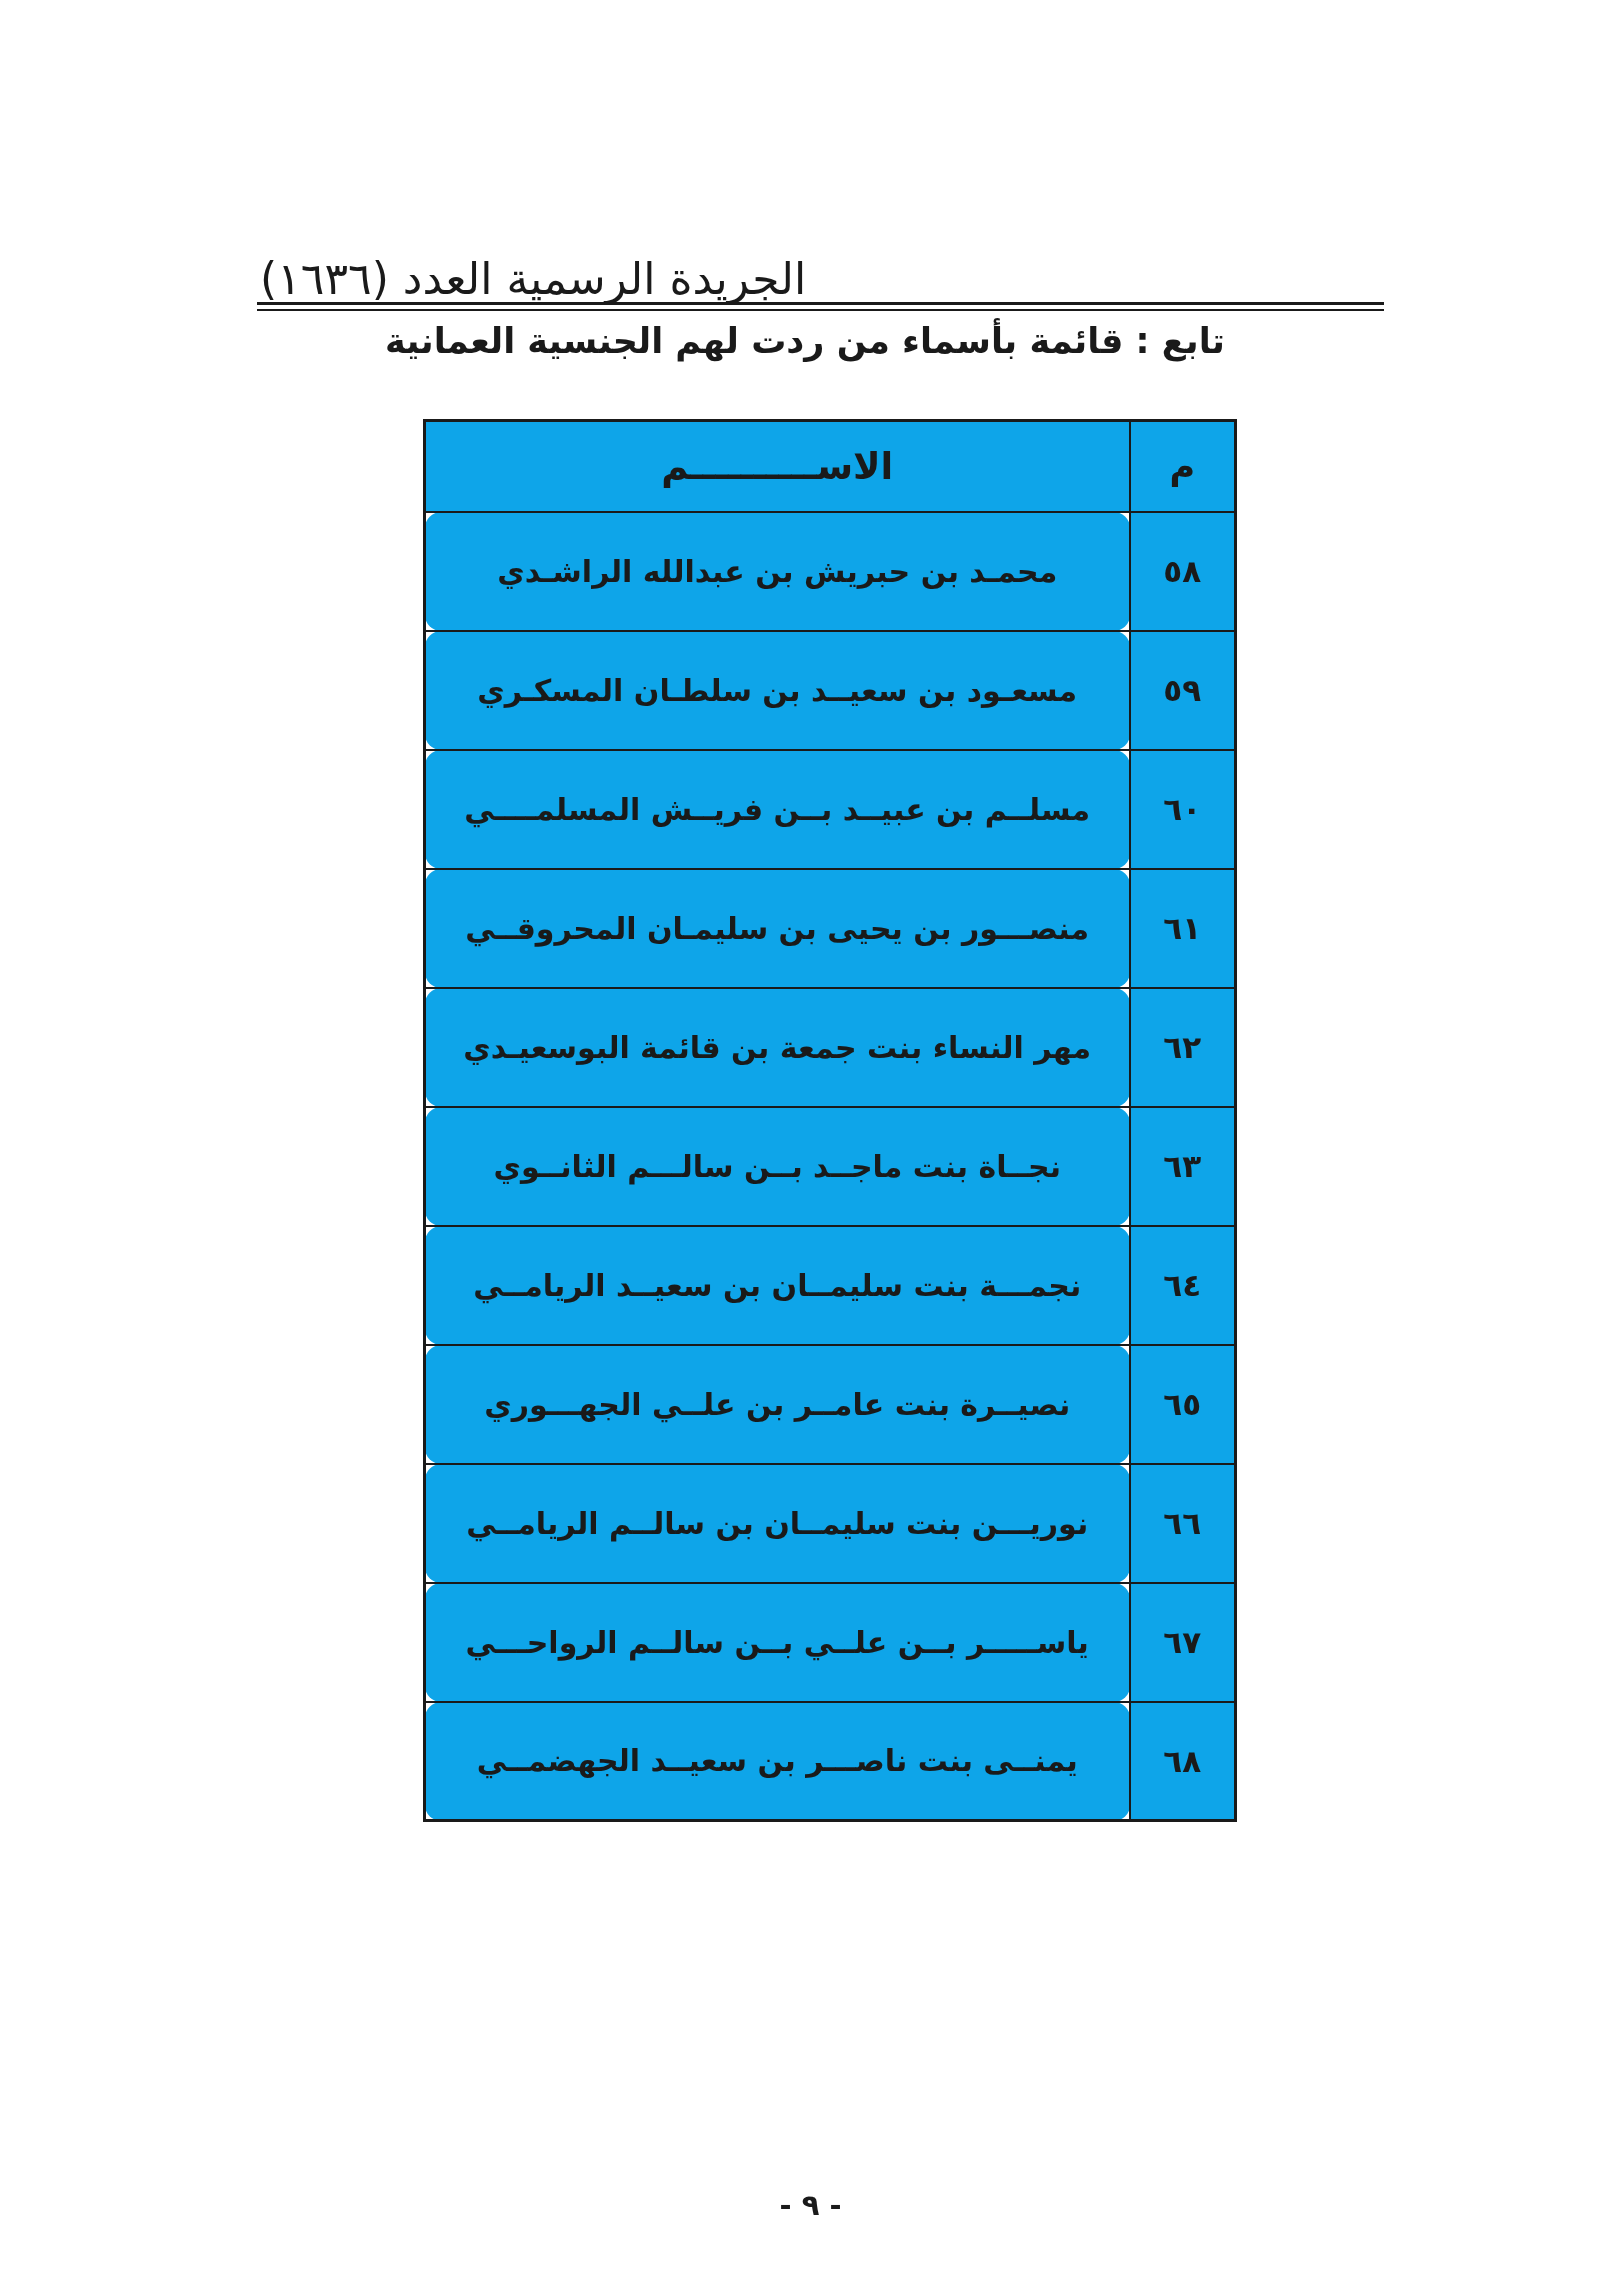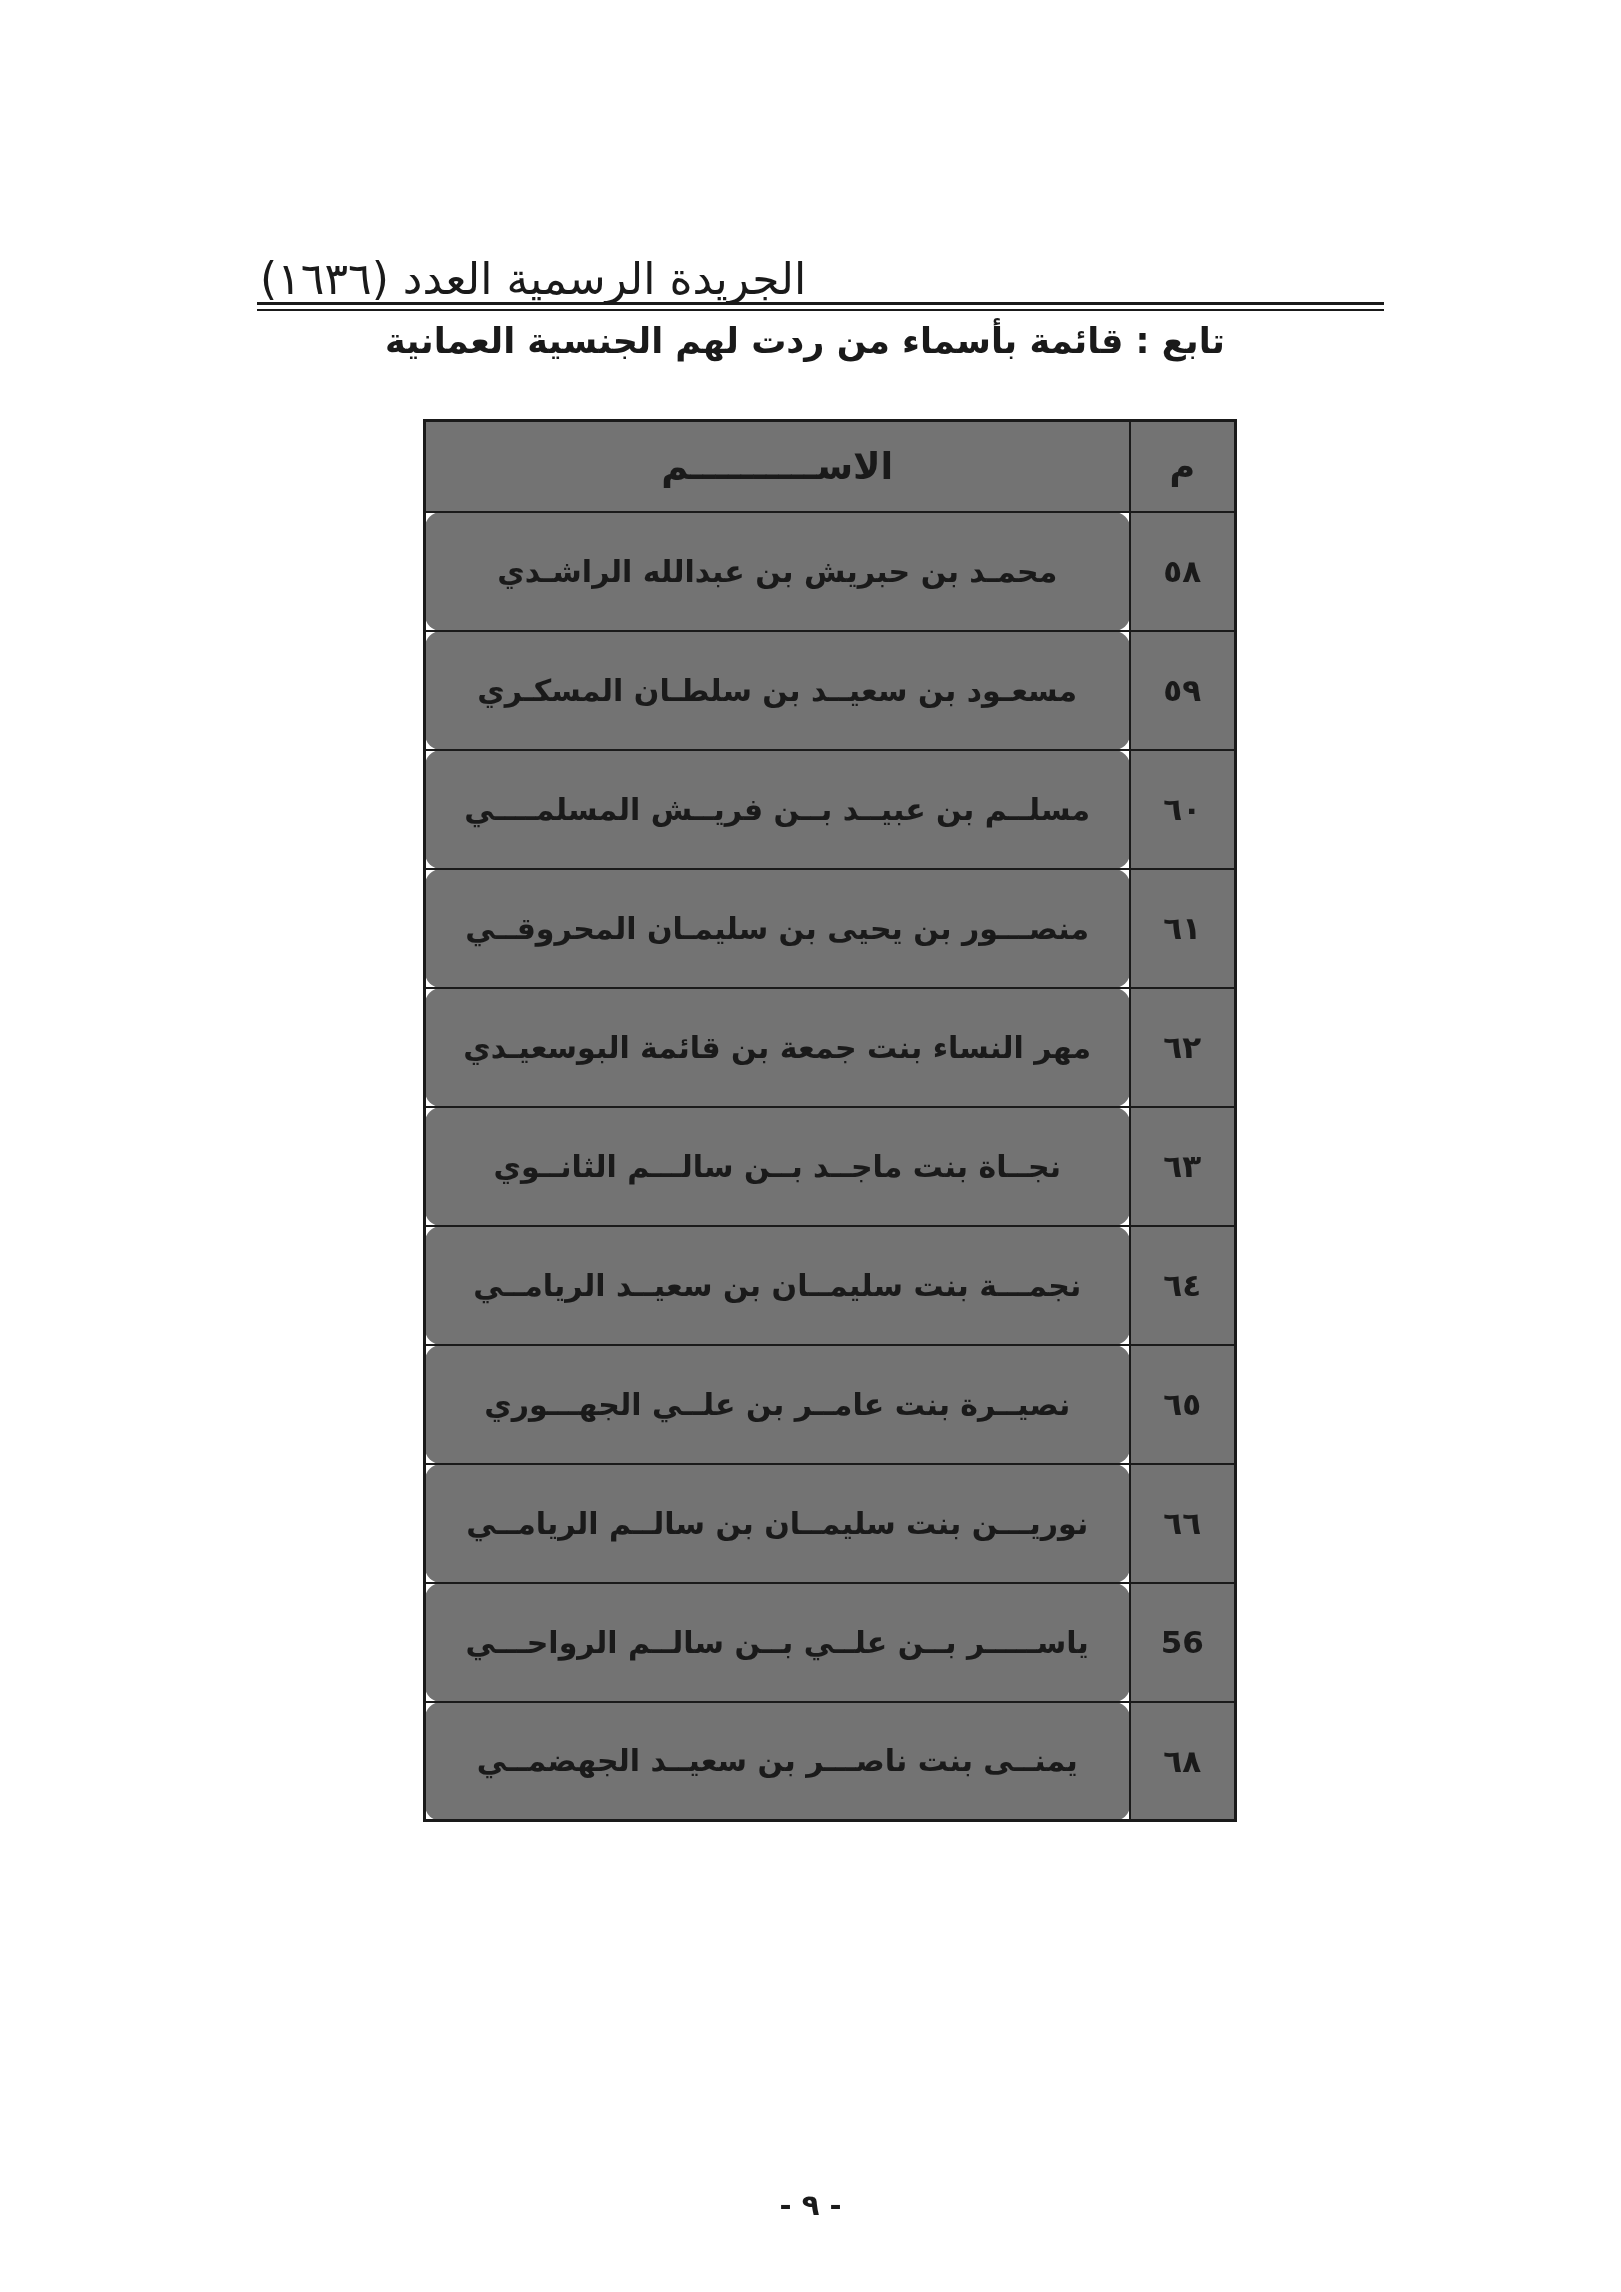--- a/index.html
+++ b/index.html
@@ -64,21 +64,21 @@
   table.names-table, .names-table th, .names-table td {
     border: 2px solid #1a1a1a;
   }
   table.names-table {
     border-width: 3.9px;
   }
   .names-table th, .names-table td {
     text-align: center;
     vertical-align: middle;
     font-weight: bold;
-    background: #737373;
+    background: #0ea5e9;
   }
   .names-table .col-num   { width: 106px; }
   .names-table thead tr   { height: 91px; }
   .names-table tbody tr   { height: 119px; }
   .names-table th.name-head { font-size: 37px; }
   .names-table th.num-head  { font-size: 35px; }
   .names-table td.name-cell { font-size: 30px; padding: 0 19.6px; border-radius: 16px; }
   .names-table td.num-cell  { font-size: 31px; }
 
   
@@ -154,21 +154,21 @@
     <td class="num-cell">٦٥</td>
     <td class="name-cell">نصيــرة بنت عامــر بن علــي الجهـــوري</td>
   </tr>
 
   <tr>
     <td class="num-cell">٦٦</td>
     <td class="name-cell">نوريـــن بنت سليمــان بن سالــم الريامــي</td>
   </tr>
 
   <tr>
-    <td class="num-cell">56</td>
+    <td class="num-cell">٦٧</td>
     <td class="name-cell">ياســـــر بــن علــي بــن سالــم الرواحـــي</td>
   </tr>
 
   <tr>
     <td class="num-cell">٦٨</td>
     <td class="name-cell">يمنــى بنت ناصـــر بن سعيــد الجهضمــي</td>
   </tr>
 </tbody>
   </table>
 </div>

